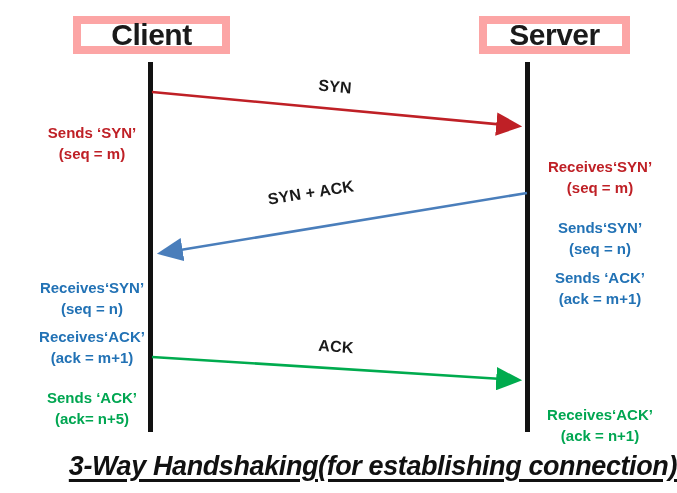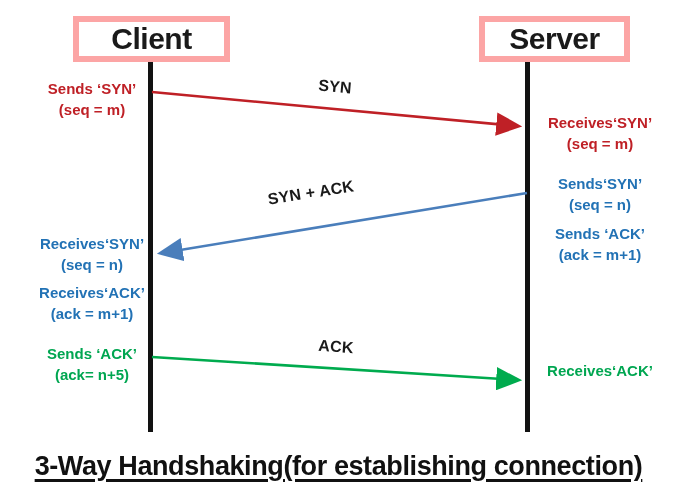--- a/index.html
+++ b/index.html
@@ -1,57 +1,57 @@
 <!DOCTYPE html>
 <html><head>
 <meta charset="utf-8">
 <style>
   html,body{margin:0;padding:0;background:#ffffff;}
   .stage{
     position:relative;width:677px;height:493px;background:#ffffff;overflow:hidden;
     font-family:"Liberation Sans",sans-serif;font-weight:bold;
   }
   .box{
-    position:absolute;top:16px;height:46px;border:6px solid #fca5a5;background:#ffffff;
+    position:absolute;top:16px;height:38px;border:8px solid #fca5a5;background:#ffffff;
     display:flex;align-items:center;justify-content:center;box-sizing:border-box;
     font-size:30px;color:#1a1a1a;letter-spacing:-0.5px;
   }
   .box.client{left:73px;width:157px;}
   .box.server{left:452px;width:151px;margin-left:27px;}
   .lifeline{position:absolute;top:62px;height:370px;width:5px;background:#121212;}
   .lifeline.client{left:148px;}
   .lifeline.server{left:525px;}
   svg.arrows{position:absolute;left:0;top:0;width:677px;height:493px;}
   .msg-label{
     position:absolute;color:#1a1a1a;font-size:16px;text-align:center;letter-spacing:0.2px;
   }
   .msg-syn{left:295px;top:78px;width:80px;transform:rotate(5deg);}
   .msg-synack{left:250px;top:184px;width:122px;transform:rotate(-9deg);}
   .msg-ack{left:300px;top:338px;width:72px;transform:rotate(4deg);}
   .annot{
-    position:absolute;width:150px;text-align:center;font-size:15px;line-height:21px;
+    position:absolute;width:150px;text-align:center;font-size:15px;line-height:21px;margin-top:44px;
   }
   .annot span{display:block;}
   .col-left{left:17px;}
   .col-right{left:525px;}
   .red{color:#bf2026;}
   .blue{color:#2272b5;}
   .green{color:#00a651;}
   .a-l-red{top:78px;}
   .a-l-blue1{top:233px;}
   .a-l-blue2{top:282px;}
   .a-l-green{top:343px;}
   .a-r-red{top:112px;}
   .a-r-blue1{top:173px;}
   .a-r-blue2{top:223px;}
   .a-r-green{top:360px;}
   .title{
-    position:absolute;left:0;right:0;top:451px;text-align:center;color:#111111;
+    position:absolute;left:0;right:0;top:451px;text-align:right;color:#111111;
     font-size:27px;letter-spacing:-0.4px;
-    text-decoration:underline;text-decoration-thickness:3px;text-underline-offset:4px;
+    text-decoration:underline;text-decoration-thickness:3px;text-underline-offset:4px;font-style:italic;
   }
 </style>
 </head>
 <body>
 
 <div class="stage">
 
   <div class="box client">
     <span>Client</span>
   </div>
@@ -107,17 +107,18 @@
   <div class="annot col-right a-r-blue1 blue">
     <span>Sends‘SYN’</span>
     <span>(seq = n)</span>
   </div>
   <div class="annot col-right a-r-blue2 blue">
     <span>Sends ‘ACK’</span>
     <span>(ack = m+1)</span>
   </div>
   <div class="annot col-right a-r-green green">
     <span>Receives‘ACK’</span>
+    <span>(ack = n+1)</span>
   </div>
 
   <div class="title">3-Way Handshaking(for establishing connection)</div>
 
 </div>
 
 </body></html>

